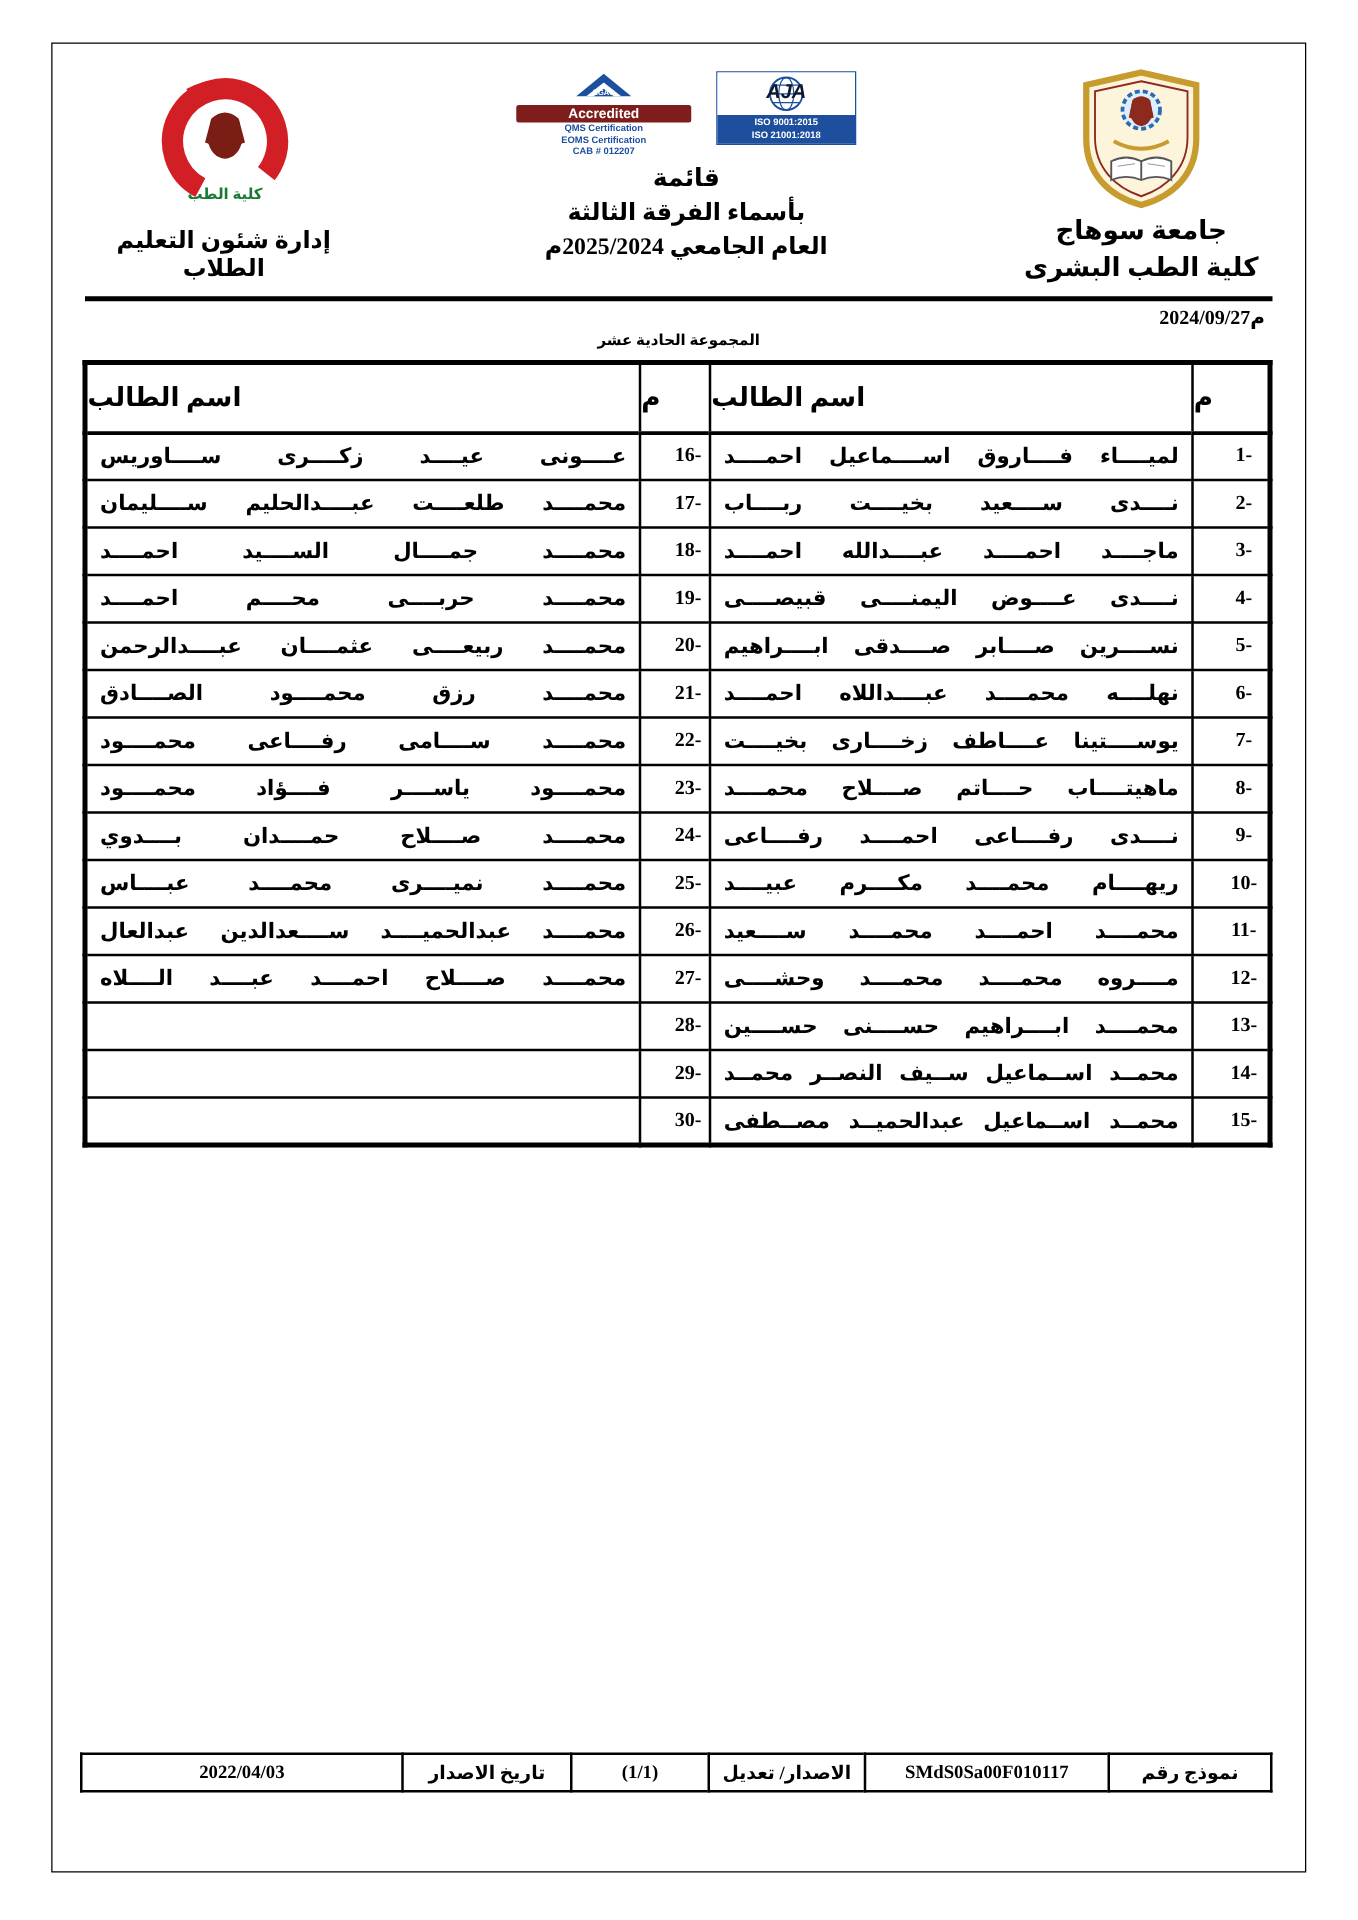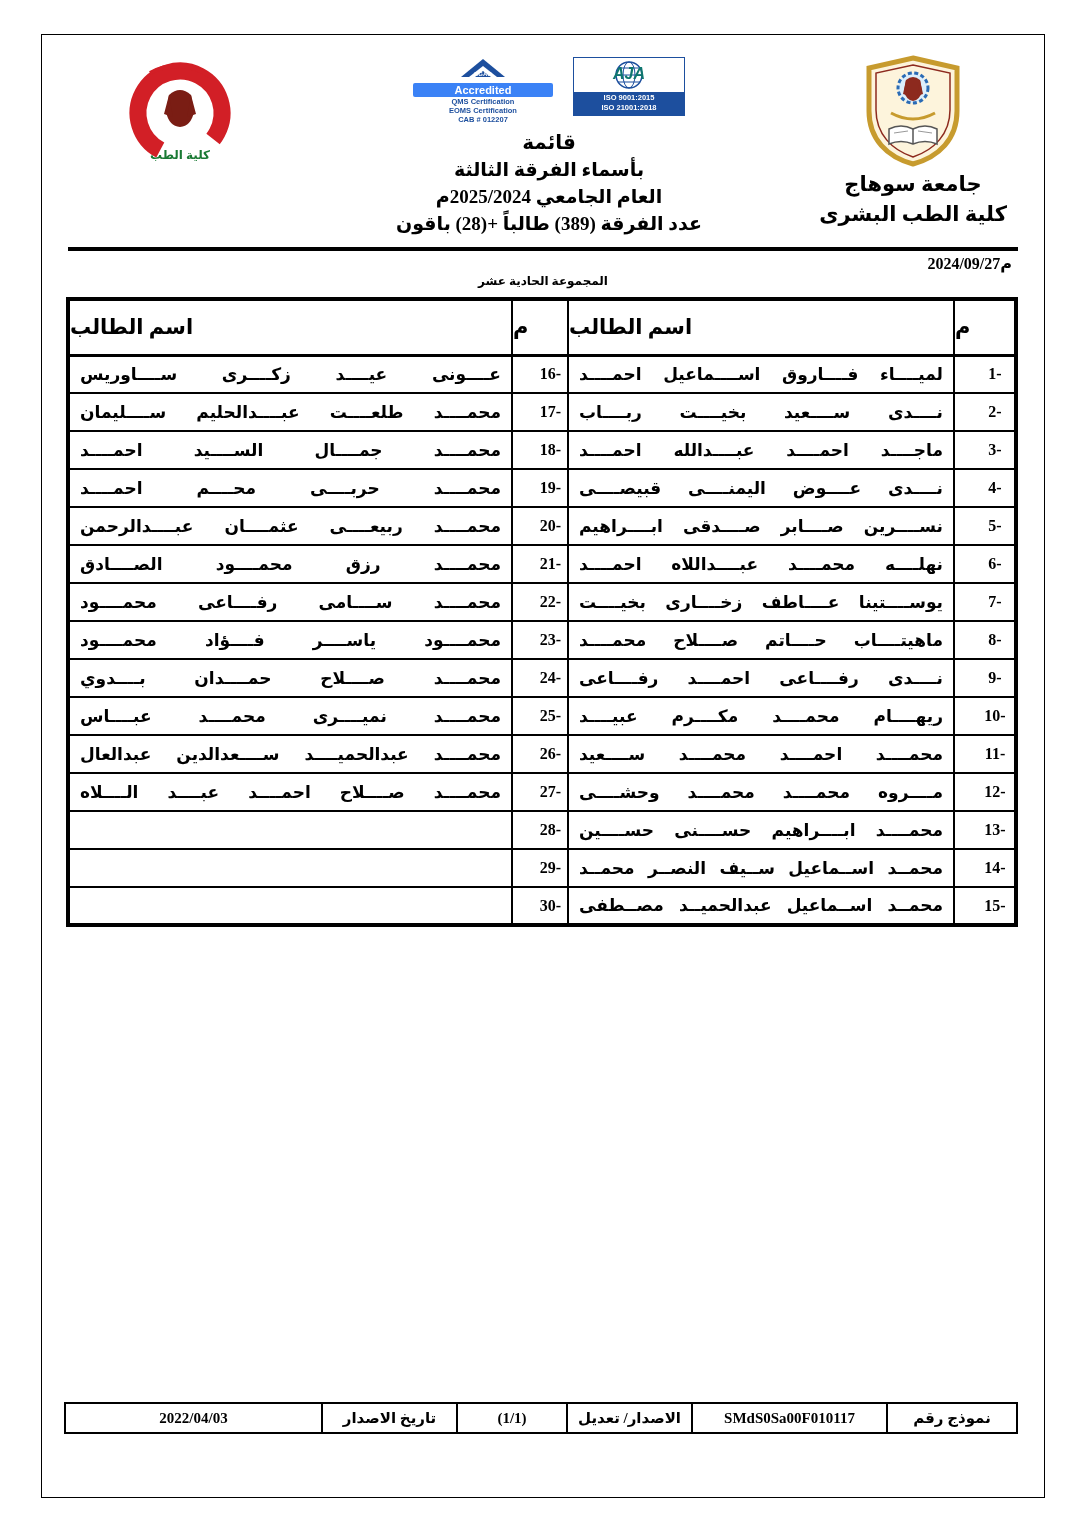--- a/index.html
+++ b/index.html
@@ -17,26 +17,26 @@
   .h-col { text-align:center; }
   .h-uni { width:218px; }
   .h-center { flex:1; padding-top:2px; }
   .h-dept { width:230px; }
   .h-uni .logo-wrap, .h-dept .logo-wrap { display:flex; justify-content:center; }
   .uni-text { font-weight:bold; font-size:21px; line-height:26px; margin-top:4px; }
   .dept-text { font-weight:bold; font-size:19px; margin-top:14px; }
   .cert-row { display:flex; justify-content:center; align-items:flex-start; gap:20px; direction:ltr; }
   
   .egac { width:140px; text-align:center; }
-  .egac-accredited { background:#3b82f6; color:#fff; font-family:"Liberation Sans","DejaVu Sans",sans-serif; font-weight:bold; font-size:11px; line-height:14px; border-radius:2px; }
+  .egac-accredited { background:#7f1d1d; color:#fff; font-family:"Liberation Sans","DejaVu Sans",sans-serif; font-weight:bold; font-size:11px; line-height:14px; border-radius:2px; }
   .egac-small { color:#1d4f9e; font-family:"Liberation Sans","DejaVu Sans",sans-serif; font-weight:bold; font-size:7.5px; line-height:9px; }
   
   .aja { width:112px; text-align:center; border:1px solid #1d4f9e; }
   .aja-top { position:relative; height:34px; background:#fff; display:flex; align-items:center; justify-content:center; }
-  .aja-name { position:absolute; left:0; right:0; top:7px; color:#0f766e; font-family:"Liberation Sans","DejaVu Sans",sans-serif; font-style:italic; font-weight:bold; font-size:16px; }
+  .aja-name { position:absolute; left:0; right:0; top:7px; color:#0f172a; font-family:"Liberation Sans","DejaVu Sans",sans-serif; font-style:italic; font-weight:bold; font-size:16px; }
   .aja-band { background:#1d4f9e; color:#fff; font-family:"Liberation Sans","DejaVu Sans",sans-serif; font-weight:bold; font-size:7.5px; line-height:10px; padding:1px 12px 2px; }
   .list-title { font-weight:bold; font-size:20px; line-height:28px; margin-top:4px; }
   .list-line { font-weight:bold; font-size:19px; line-height:27px; }
   
   .rule { height:4px; background:#000; margin:6px 26px 0; }
   .date-row { padding:3px 32px 0; font-weight:bold; font-size:16px; text-align:right; }
   .group-title { text-align:center; font-weight:bold; font-size:12px; margin-top:1px; }
   
   table.students { border-collapse:collapse; table-layout:fixed; width:952px; margin:8px 26px 0; border:4px solid #000; }
   .students th, .students td { border:2px solid #000; overflow:hidden; }
@@ -103,35 +103,35 @@
           </div>
           <div class="aja-band">
             <div>ISO 9001:2015</div>
             <div>ISO 21001:2018</div>
           </div>
         </div>
       </div>
       <div class="list-title">قائمة</div>
       <div class="list-line">بأسماء الفرقة الثالثة</div>
       <div class="list-line">العام الجامعي 2025/2024م</div>
-      <div class="list-line">عدد الفرقة (389) طالباً +(28) باقون</div>
     </div>
 
     <div class="h-col h-dept">
       <div class="logo-wrap">
         <svg width="175" height="112" viewBox="0 0 175 112">
           <circle cx="88" cy="58" r="42" fill="none" stroke="#d21f26" stroke-width="17" stroke-dasharray="205 60" transform="rotate(118 88 58)"></circle>
           <path d="M58 18 q30 -16 62 4" fill="none" stroke="#d21f26" stroke-width="4"></path>
           <path id="arcTop" d="M52 56 A40 40 0 0 1 126 50" fill="none"></path>
           <text font-size="11" fill="#1a7a34" font-weight="bold"><textPath href="#arcTop">جامعة سوهاج</textPath></text>
           <path d="M77 40 q11 -10 22 0 l3 17 q-3 14 -14 15 q-11 -1 -14 -15 Z" fill="#7a1d14"></path>
           <path d="M77 40 l-5 19 l9 3 Z M99 40 l5 19 l-9 3 Z" fill="#7a1d14"></path>
           <text x="88" y="104" text-anchor="middle" font-size="12" fill="#1a7a34" font-weight="bold">كلية الطب</text>
         </svg>
       </div>
+      <div class="dept-text">إدارة شئون التعليم الطلاب</div>
     </div>
   </div>
 
   <div class="rule"></div>
 
   <div class="date-row">
     <span dir="ltr">2024/09/27م</span>
   </div>
 
   <div class="group-title">المجموعة الحادية عشر</div>

